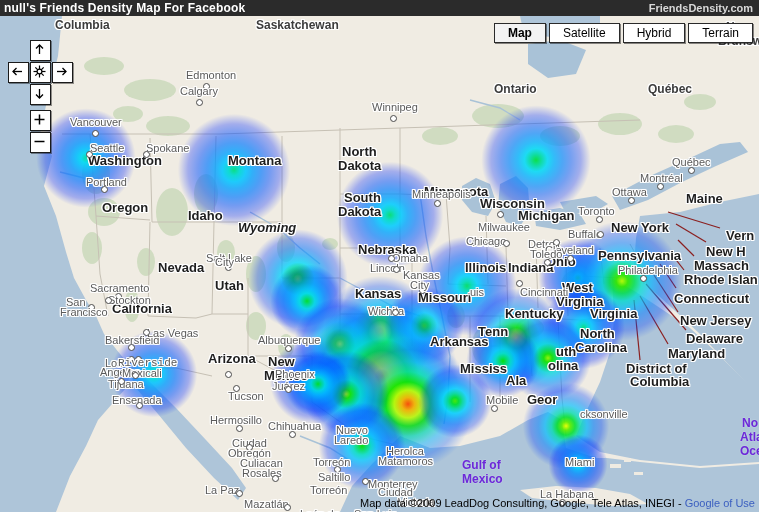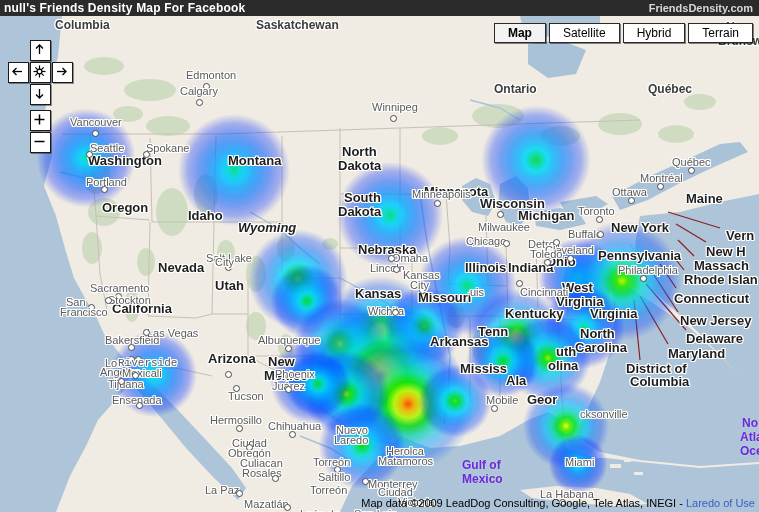--- a/index.html
+++ b/index.html
@@ -504,17 +504,17 @@
         <svg width="17" height="17" viewBox="0 0 17 17">
             <g stroke="#000" stroke-width="1.5" fill="none">
           <path d="M3.5,8.5 L13.5,8.5"></path>
             </g>
           </svg>
       </div>
     </div>
 
 
     <div id="attrib">
-      <span>Map data ©2009  LeadDog Consulting, Google, Tele Atlas, INEGI - </span><span class="tou">Laredo of Use</span>
+      <span>Map data ©2009  LeadDog Consulting, Google, Tele Atlas, INEGI - </span><span class="tou">Google of Use</span>
     </div>
 
   </div>
 </div>
 
 </body></html>

